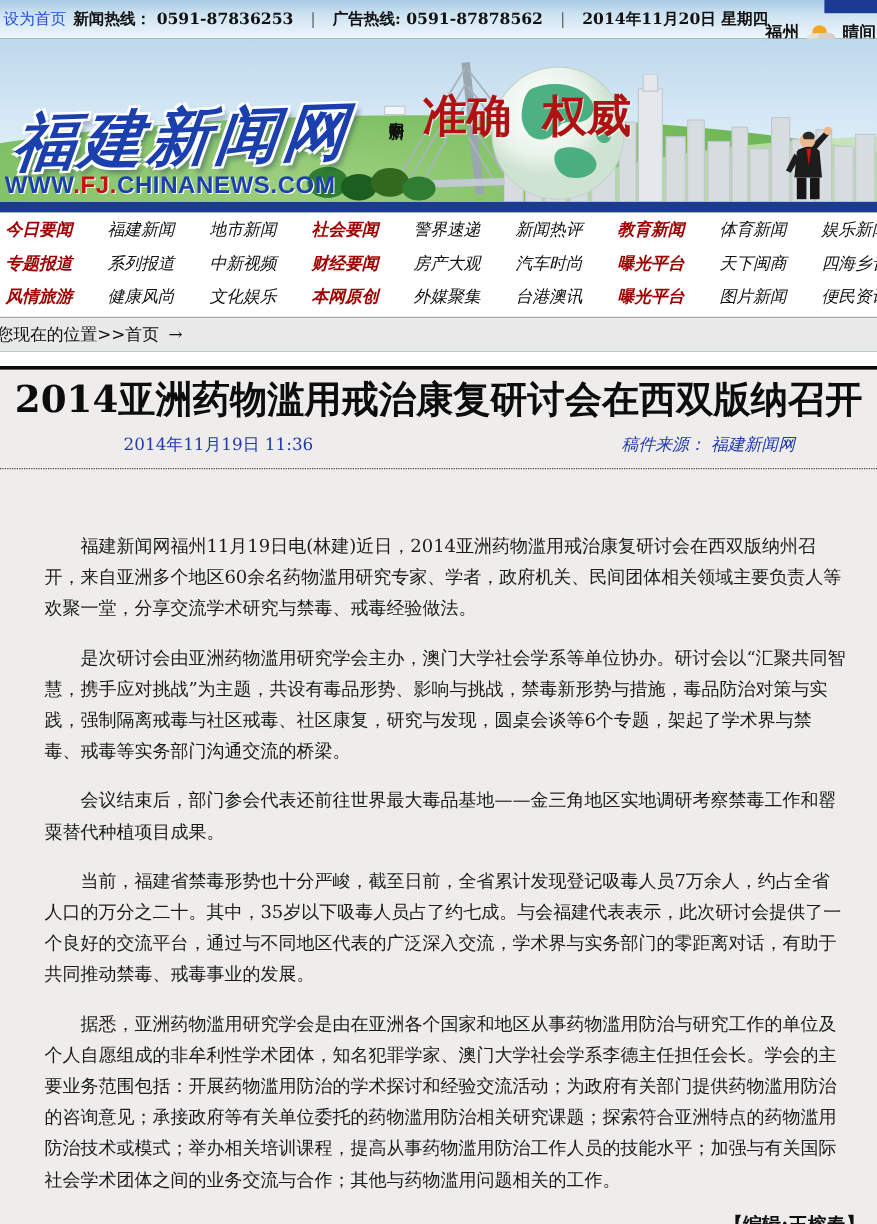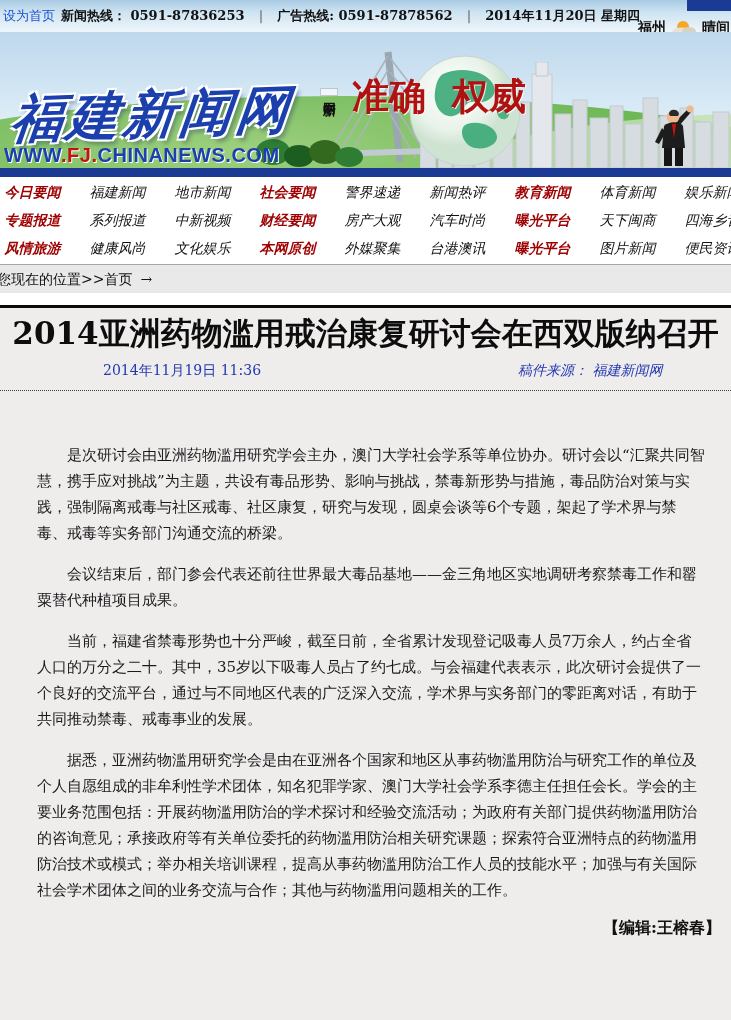--- a/index.html
+++ b/index.html
@@ -244,20 +244,21 @@
     <div id="article-title">2014亚洲药物滥用戒治康复研讨会在西双版纳召开</div>
     <div id="meta-row">
       <span id="meta-date">2014年11月19日  11:36</span>
       <span id="meta-source">
         <span>稿件来源： </span><span class="src-link">福建新闻网</span>
       </span>
     </div>
     <div id="dotted"></div>
     <div id="article-body">
 
+    <p>福建新闻网福州11月19日电(林建)近日，2014亚洲药物滥用戒治康复研讨会在西双版纳州召开，来自亚洲多个地区60余名药物滥用研究专家、学者，政府机关、民间团体相关领域主要负责人等欢聚一堂，分享交流学术研究与禁毒、戒毒经验做法。</p>
         <p>是次研讨会由亚洲药物滥用研究学会主办，澳门大学社会学系等单位协办。研讨会以“汇聚共同智慧，携手应对挑战”为主题，共设有毒品形势、影响与挑战，禁毒新形势与措施，毒品防治对策与实践，强制隔离戒毒与社区戒毒、社区康复，研究与发现，圆桌会谈等6个专题，架起了学术界与禁毒、戒毒等实务部门沟通交流的桥梁。</p>
         <p>会议结束后，部门参会代表还前往世界最大毒品基地——金三角地区实地调研考察禁毒工作和罂粟替代种植项目成果。</p>
         <p>当前，福建省禁毒形势也十分严峻，截至日前，全省累计发现登记吸毒人员7万余人，约占全省人口的万分之二十。其中，35岁以下吸毒人员占了约七成。与会福建代表表示，此次研讨会提供了一个良好的交流平台，通过与不同地区代表的广泛深入交流，学术界与实务部门的零距离对话，有助于共同推动禁毒、戒毒事业的发展。</p>
         <p>据悉，亚洲药物滥用研究学会是由在亚洲各个国家和地区从事药物滥用防治与研究工作的单位及个人自愿组成的非牟利性学术团体，知名犯罪学家、澳门大学社会学系李德主任担任会长。学会的主要业务范围包括：开展药物滥用防治的学术探讨和经验交流活动；为政府有关部门提供药物滥用防治的咨询意见；承接政府等有关单位委托的药物滥用防治相关研究课题；探索符合亚洲特点的药物滥用防治技术或模式；举办相关培训课程，提高从事药物滥用防治工作人员的技能水平；加强与有关国际社会学术团体之间的业务交流与合作；其他与药物滥用问题相关的工作。</p>
       </div>
     <div id="editor-line">【编辑:王榕春】</div>
   </div>
 
 </div>
 

